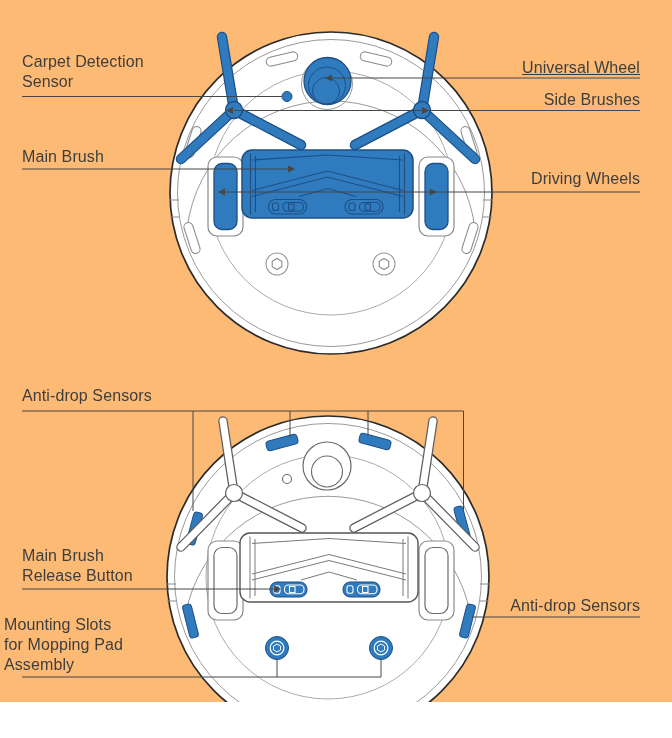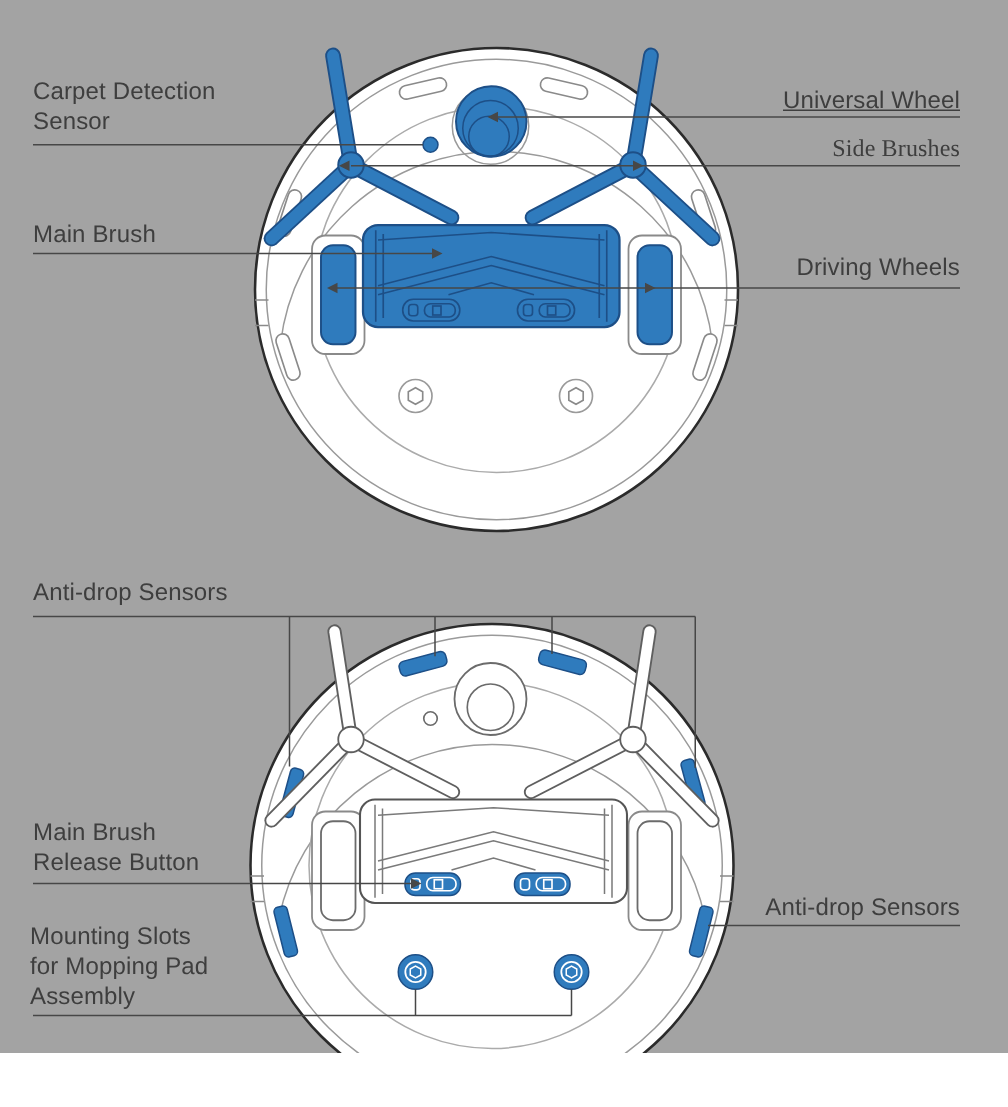--- a/index.html
+++ b/index.html
@@ -1,19 +1,19 @@
 <!DOCTYPE html>
 <html><head>
 <meta charset="utf-8">
 <style>
   html,body{margin:0;padding:0;background:#ffffff;}
   .canvas{
     position:relative;
     width:672px;height:702px;
-    background:#a3a3a3;
+    background:#fdba74;
     overflow:hidden;
     font-family:"Liberation Sans", sans-serif;
   }
   .canvas svg{position:absolute;left:0;top:0;}
   .lbl{
     position:absolute;
     font:16px/20px "Liberation Sans", sans-serif;
     color:#3e3e3e;
     letter-spacing:.1px;
     white-space:pre-line;
@@ -233,23 +233,23 @@
     <polygon points="274,585.5 281,589 274,592.5" fill="#474747" stroke="none"></polygon>
     <path d="M22 677 H381 M277 659.5 V677 M381 659.5 V677"></path>
     <path d="M472 617 H640"></path>
   </g>
 </svg>
 
 <div class="lbl" style="left:22px;top:52px;">Carpet Detection
 Sensor</div>
 <div class="lbl" style="left:22px;top:147px;">Main Brush</div>
 <div class="lbl right" style="right:32px;top:58px;text-decoration:underline;">Universal Wheel</div>
-<div class="lbl right" style="right:32px;top:90px;font-family:Liberation Serif, serif;">Side Brushes</div>
+<div class="lbl right" style="right:32px;top:90px;">Side Brushes</div>
 <div class="lbl right" style="right:32px;top:169px;margin-left:46px;">Driving Wheels</div>
 <div class="lbl" style="left:22px;top:386px;">Anti-drop Sensors</div>
 <div class="lbl" style="left:22px;top:546px;">Main Brush
 Release Button</div>
-<div class="lbl" style="left:20px;top:615px;">Mounting Slots
+<div class="lbl" style="left:4px;top:615px;">Mounting Slots
 for Mopping Pad
 Assembly</div>
 <div class="lbl right" style="right:32px;top:596px;">Anti-drop Sensors</div>
 
 </div>
 
 </body></html>

